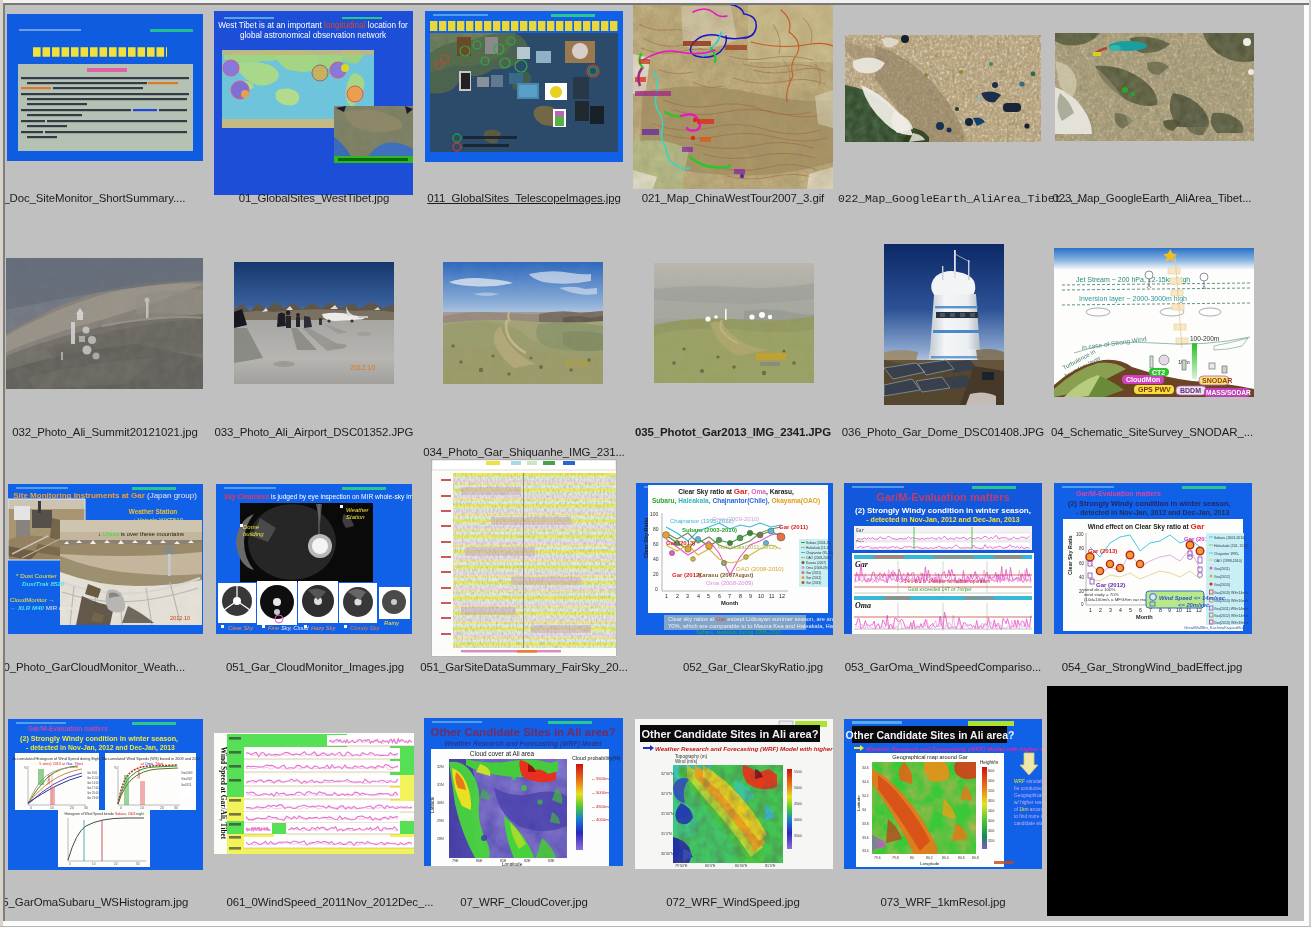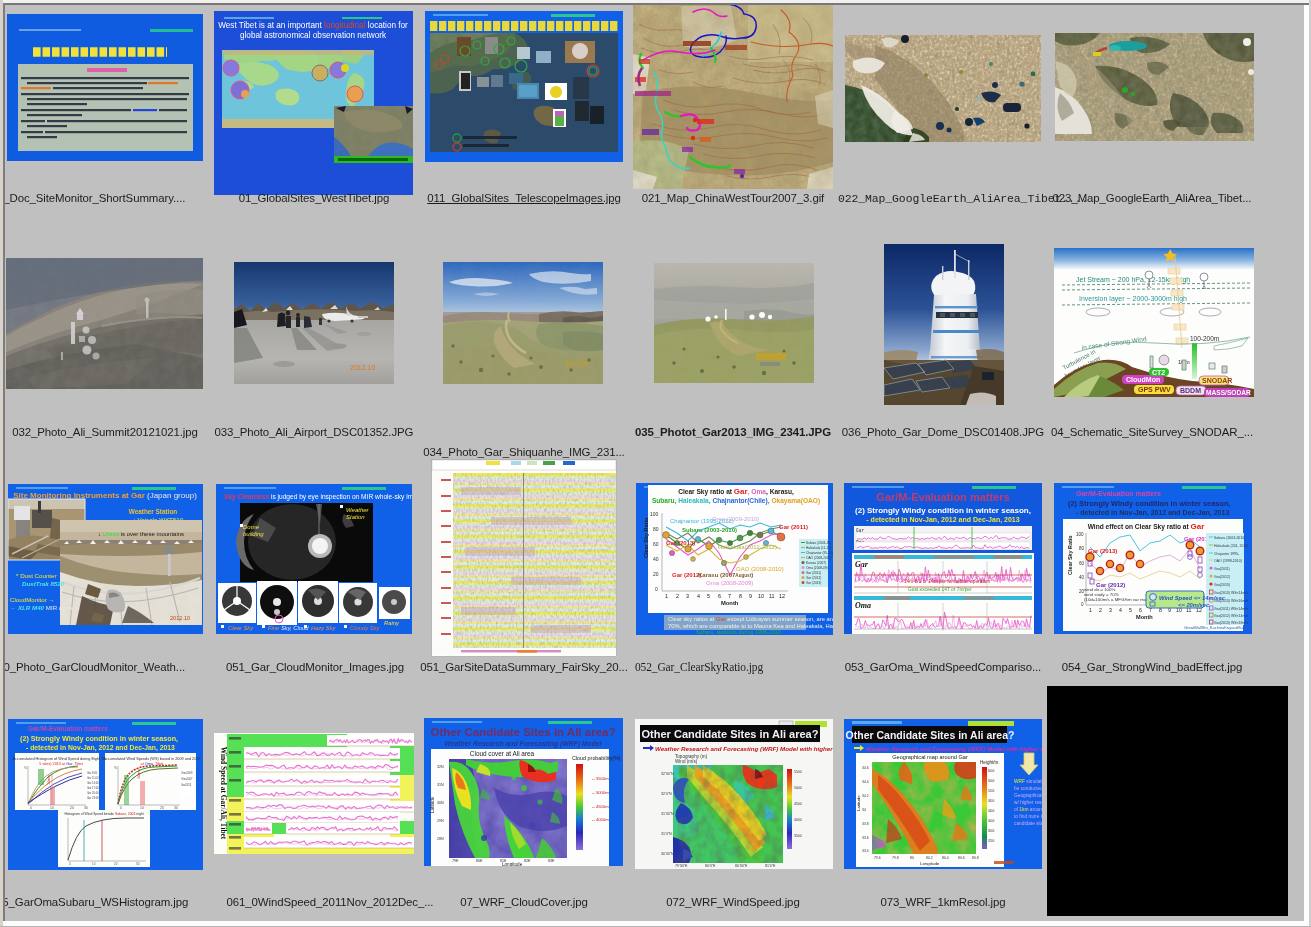--- a/index.html
+++ b/index.html
@@ -1474,21 +1474,21 @@
 <div class="cap" style="left:1047px;top:192px;width:210px;">023_Map_GoogleEarth_AliArea_Tibet...</div>
 <div class="cap" style="left:0px;top:426px;width:210px;">032_Photo_Ali_Summit20121021.jpg</div>
 <div class="cap" style="left:209px;top:426px;width:210px;">033_Photo_Ali_Airport_DSC01352.JPG</div>
 <div class="cap" style="left:419px;top:426px;width:210px;margin-top:20px;">034_Photo_Gar_Shiquanhe_IMG_231...</div>
 <div class="cap" style="left:628px;top:426px;width:210px;font-weight:bold;">035_Photot_Gar2013_IMG_2341.JPG</div>
 <div class="cap" style="left:838px;top:426px;width:210px;">036_Photo_Gar_Dome_DSC01408.JPG</div>
 <div class="cap" style="left:1047px;top:426px;width:210px;text-align:center;">04_Schematic_SiteSurvey_SNODAR_...</div>
 <div class="cap" style="left:-19px;top:661px;width:214px;">050_Photo_GarCloudMonitor_Weath...</div>
 <div class="cap" style="left:194px;top:661px;width:210px;text-align:right;">051_Gar_CloudMonitor_Images.jpg</div>
 <div class="cap" style="left:419px;top:661px;width:210px;">051_GarSiteDataSummary_FairSky_20...</div>
-<div class="cap" style="left:594px;top:661px;width:210px;font-family:Liberation Serif, serif;">052_Gar_ClearSkyRatio.jpg</div>
+<div class="cap" style="left:648px;top:661px;width:210px;">052_Gar_ClearSkyRatio.jpg</div>
 <div class="cap" style="left:838px;top:661px;width:210px;">053_GarOma_WindSpeedCompariso...</div>
 <div class="cap" style="left:1047px;top:661px;width:210px;">054_Gar_StrongWind_badEffect.jpg</div>
 <div class="cap" style="left:-18px;top:896px;width:214px;">055_GarOmaSubaru_WSHistogram.jpg</div>
 <div class="cap" style="left:209px;top:896px;width:210px;margin-left:16px;">061_0WindSpeed_2011Nov_2012Dec_...</div>
 <div class="cap" style="left:419px;top:896px;width:210px;">07_WRF_CloudCover.jpg</div>
 <div class="cap" style="left:628px;top:896px;width:210px;">072_WRF_WindSpeed.jpg</div>
 <div class="cap" style="left:838px;top:896px;width:210px;">073_WRF_1kmResol.jpg</div>
 
 <div id="f-top1"></div>
 <div id="f-top2"></div>

